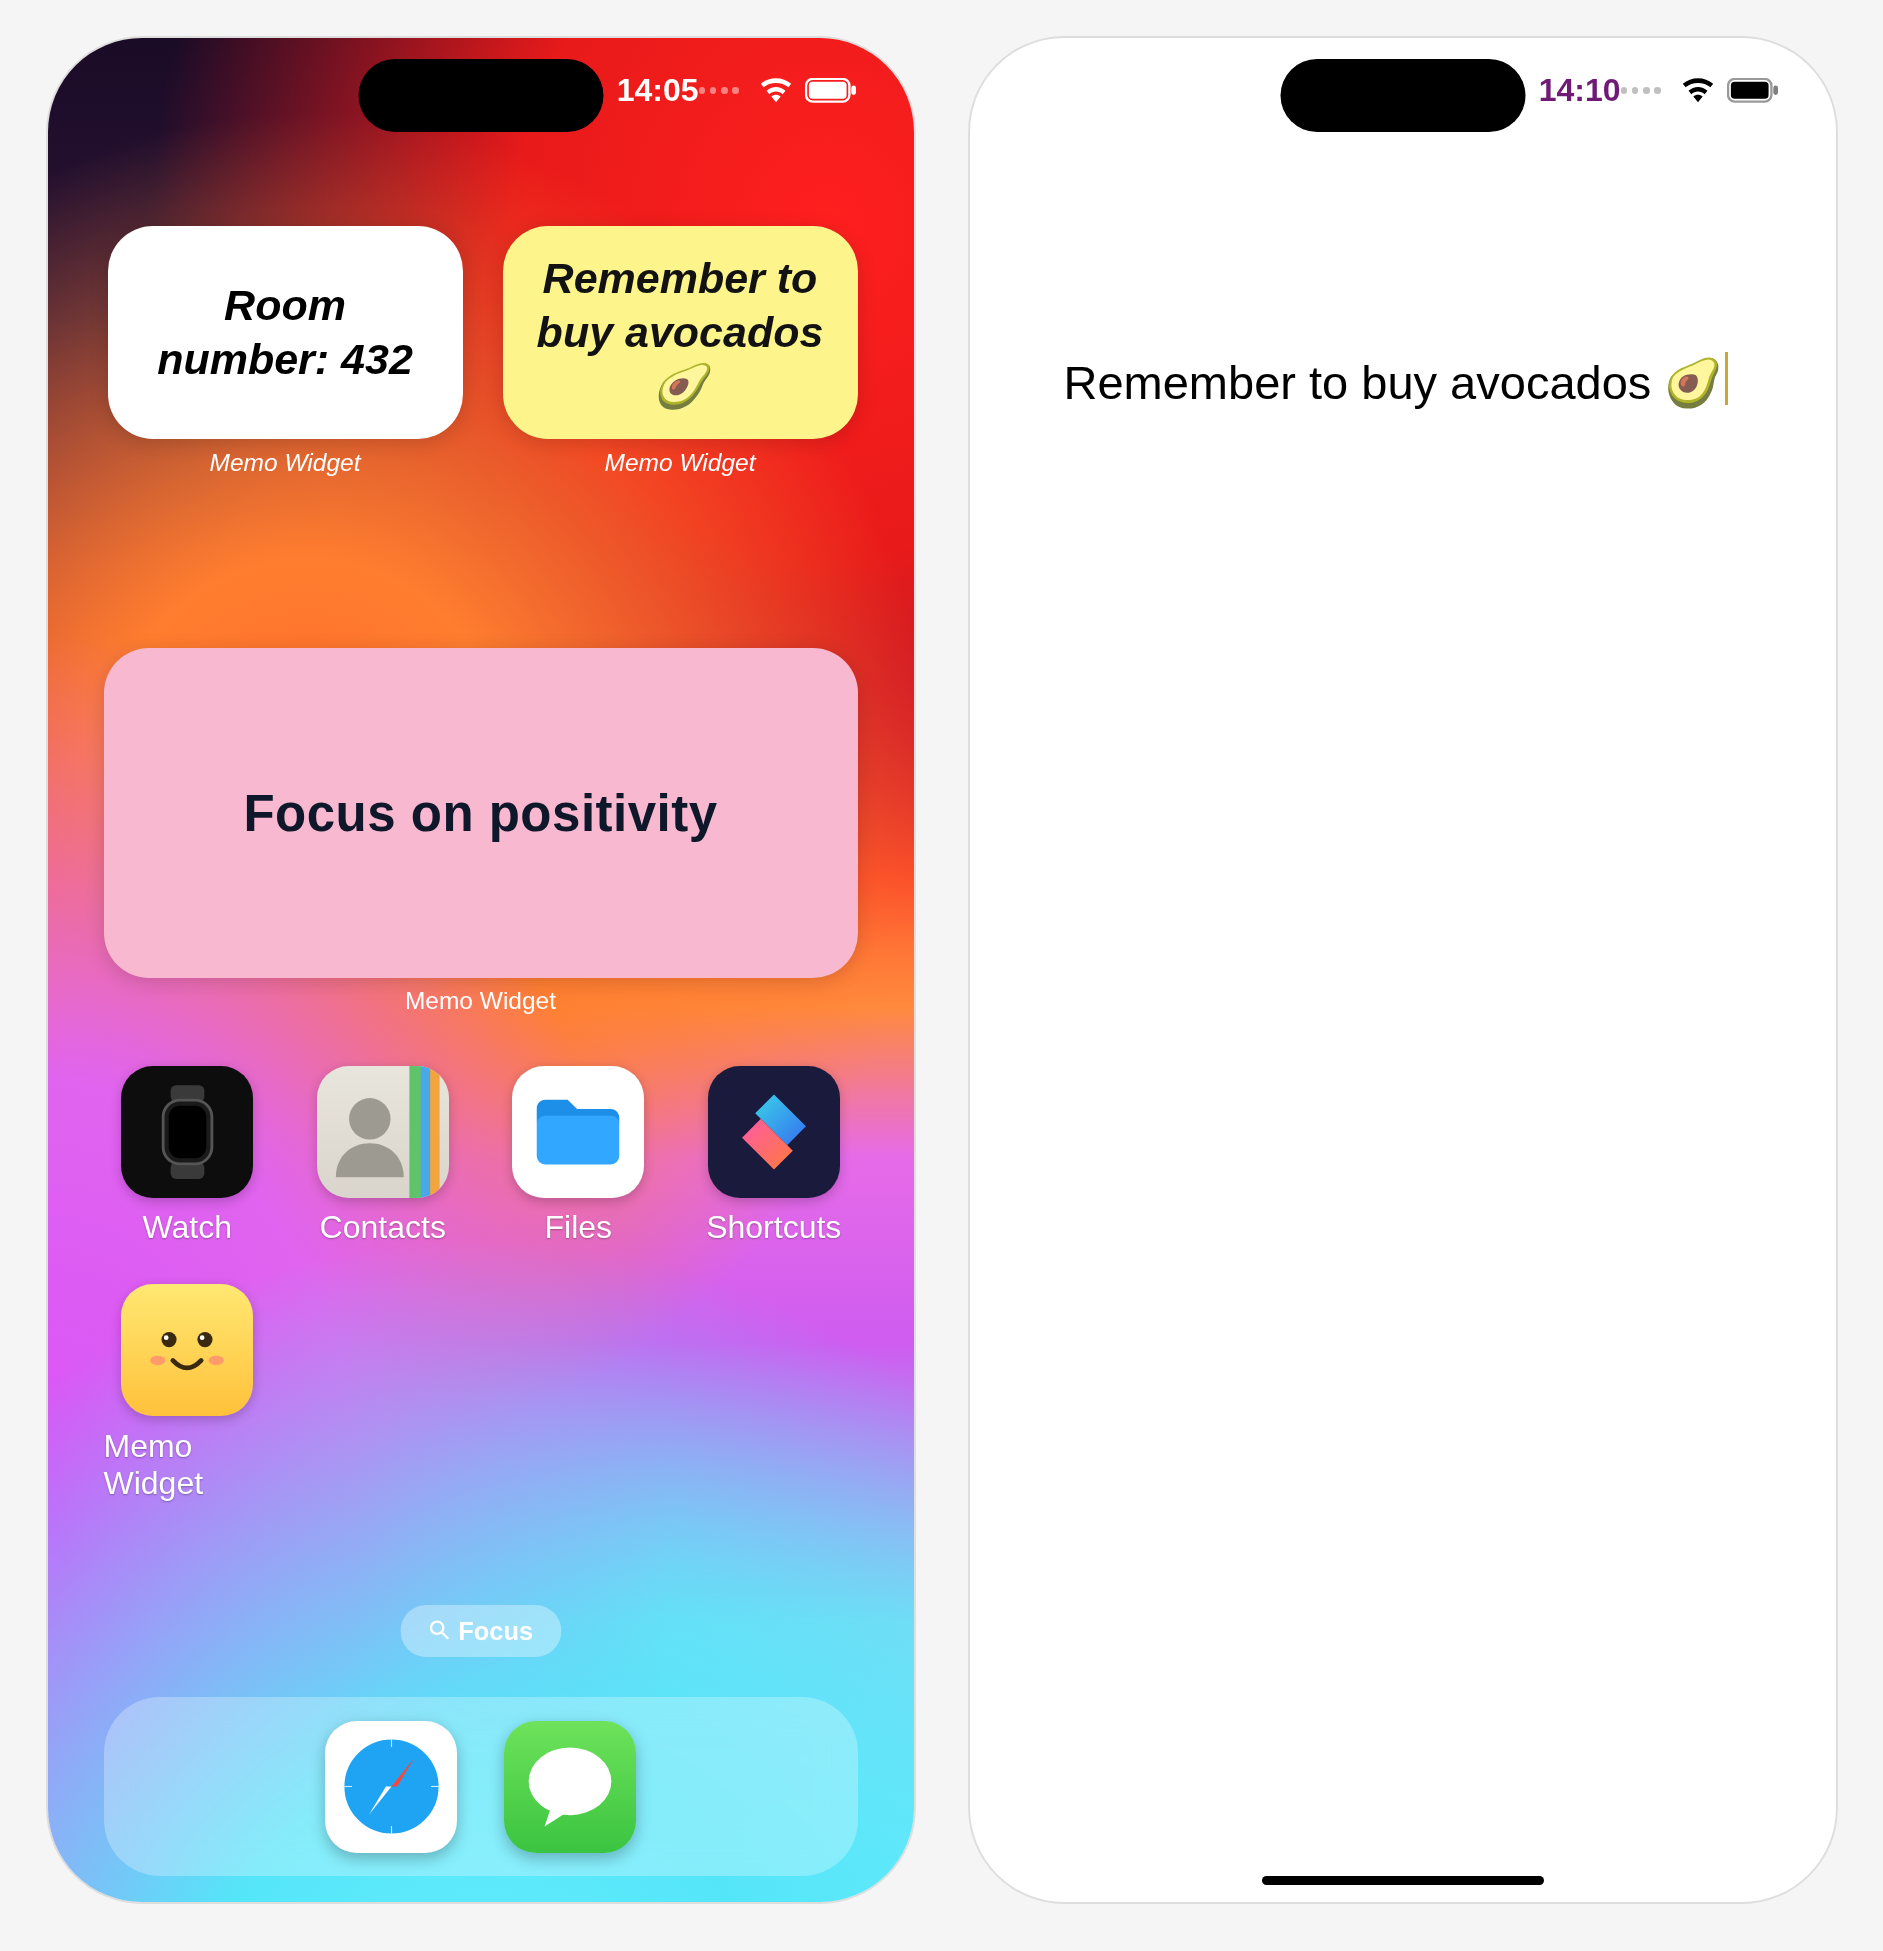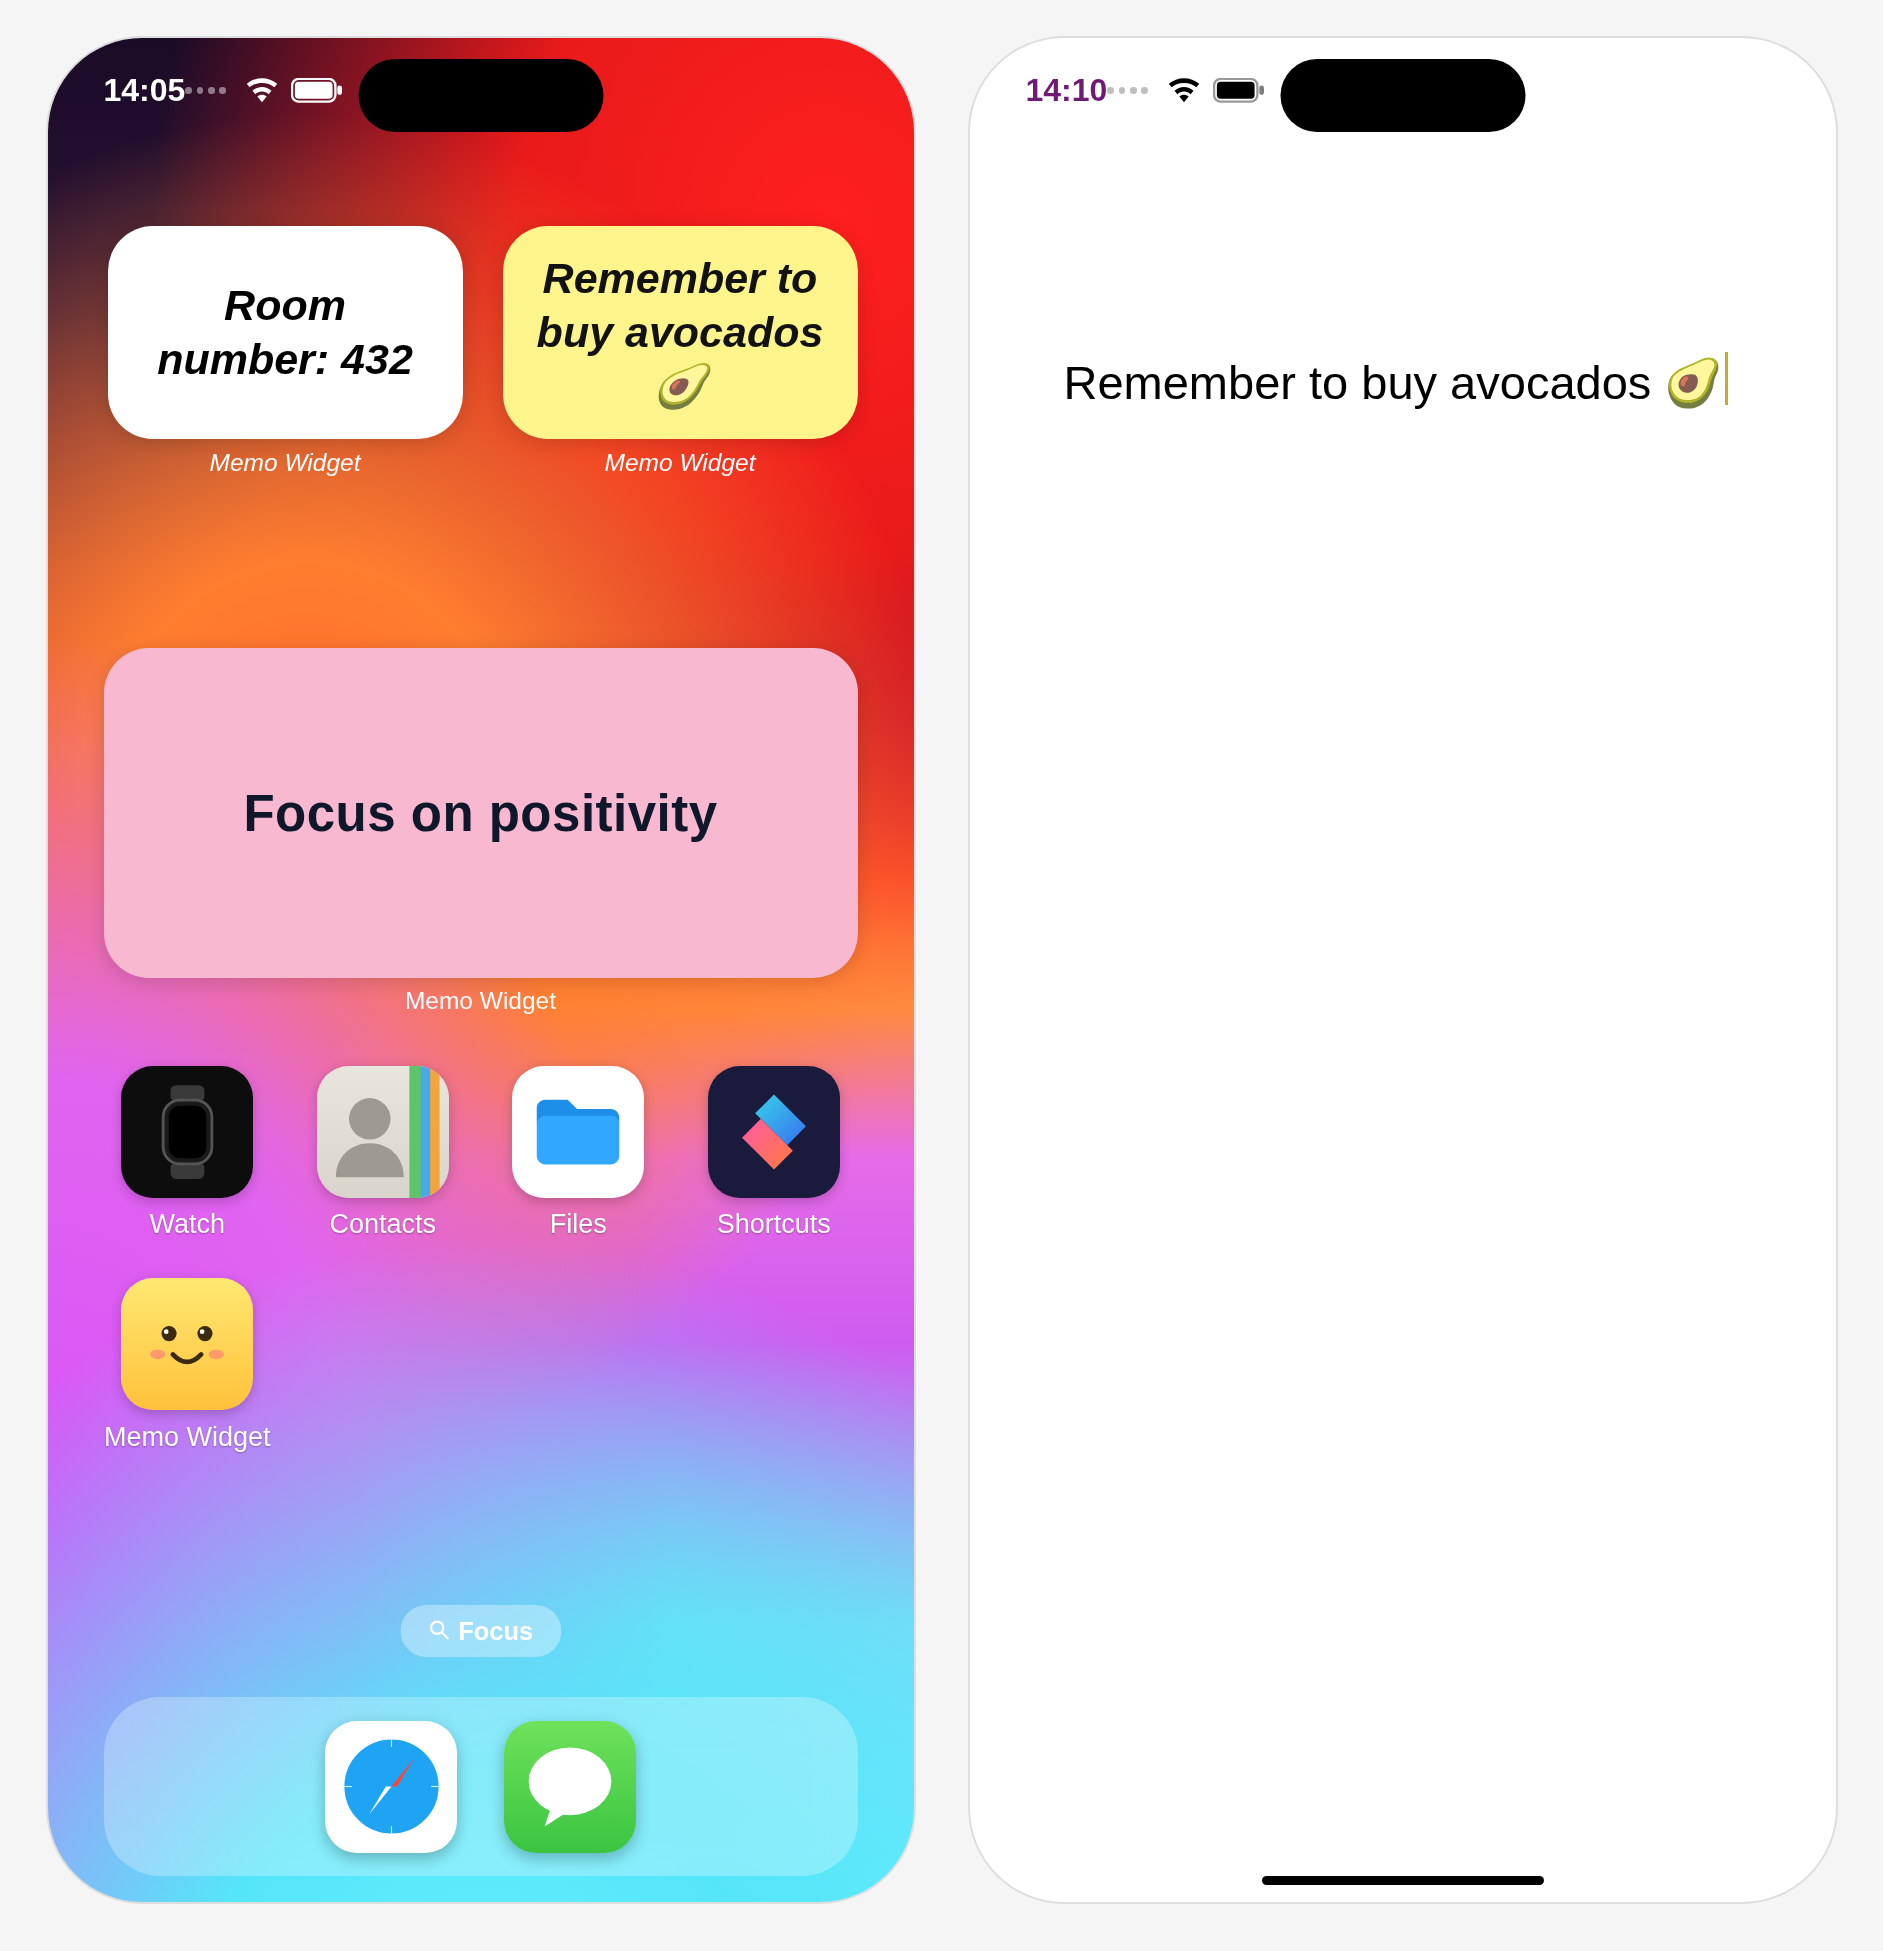--- a/index.html
+++ b/index.html
@@ -26,21 +26,21 @@
       radial-gradient(120% 80% at 0% 80%, #d852f9 0%, #e064ef 30%, transparent 60%),
       radial-gradient(120% 60% at 30% 40%, #ff6a2a 0%, #ff7d2f 20%, transparent 60%),
       radial-gradient(120% 60% at 90% 10%, #ff1f1f 0%, #e81a1a 30%, transparent 65%),
       linear-gradient(180deg, #1a0b26 0%, #2c1438 15%, #5c1c3c 25%, #b72d3a 35%, #ff5a2d 45%, #ff8a3d 52%, #e66be8 60%, #cf5cf0 70%, #7ed9f4 85%, #6ef0ff 100%);
   }
   .status-bar {
     position: absolute;
     top: 34px;
     left: 0; right: 0;
     display: flex;
-    justify-content: flex-start;
+    justify-content: flex-end;
     align-items: center;
     padding: 0 56px;
     color: #fff;
     font-size: 32px;
     font-weight: 600;
   }
   .status-bar.dark { color: #701a75; }
   .status-right { display: flex; align-items: center; gap: 13px; }
   .dots {
     display: flex; gap: 4.7px; margin-right: 7.5px;
@@ -136,21 +136,21 @@
     height: 132px;
     border-radius: 32px;
     display: flex;
     align-items: center;
     justify-content: center;
     font-size: 66px;
     box-shadow: 0 3.8px 11.3px rgba(0,0,0,0.2);
   }
   .app-label {
     color: #fff;
-    font-size: 27px;
+    font-size: 32px;
     font-weight: 400;
     text-shadow: 0 0.9px 1.9px rgba(0,0,0,0.3);
   }
   
   .search-pill {
     position: absolute;
     bottom: 245px;
     left: 50%;
     transform: translateX(-50%);
     background: rgba(255,255,255,0.35);

